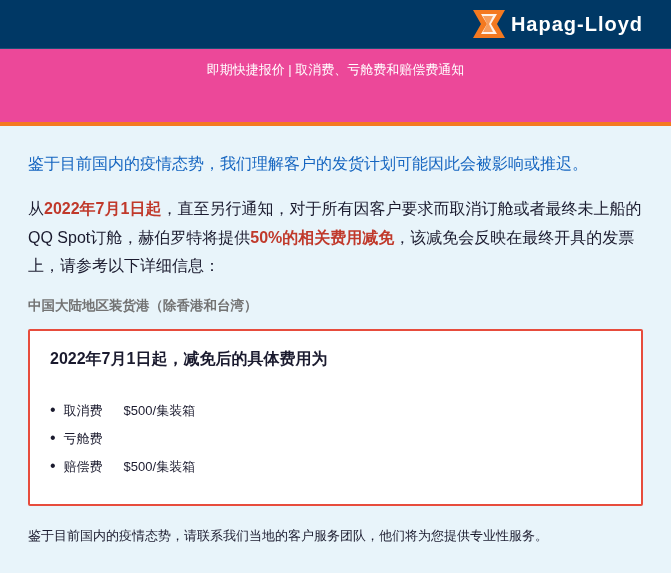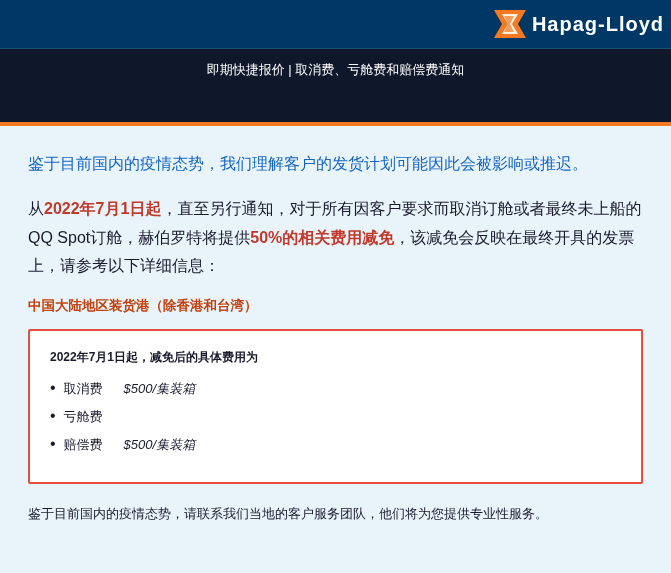--- a/index.html
+++ b/index.html
@@ -13,42 +13,42 @@
 
     .page-wrapper {
       width: 671px;
       min-height: 573px;
       background: #fff;
     }
 
     
     .header {
       background: #003865;
-      padding: 10px 7px;
+      padding: 10px 28px;
       display: flex;
       justify-content: flex-end;
       align-items: center;
     }
 
     .logo-area {
       display: flex;
       align-items: center;
       gap: 6px;
     }
 
     .logo-text {
       color: #fff;
       font-size: 20px;
       font-weight: bold;
       letter-spacing: 1px;
     }
 
     
     .title-bar {
-      background: #0f172a;
+      background: #ec4899;
       padding: 12px 24px 16px;
       text-align: center;
       border-top: 1px solid #1a5276;
     }
 
     .title-main {
       color: #fff;
       font-size: 13px;
       font-weight: normal;
       margin-bottom: 6px;
@@ -84,40 +84,40 @@
     .highlight-blue {
       color: #1565c0;
     }
 
     .highlight-red {
       color: #c0392b;
       font-weight: bold;
     }
 
     .section-heading {
-      color: #c2410c;
+      color: #737373;
       font-size: 13.5px;
       font-weight: bold;
       margin-bottom: 14px;
     }
 
     
     .fee-box {
       border: 2px solid #e74c3c;
       border-radius: 2px;
       padding: 18px 20px 18px 20px;
       margin-bottom: 18px;
       background: #fff;
     }
 
     .fee-box-title {
-      font-size: 12px;
-      font-weight: bold;
-      color: #1a1a2e;
-      margin-bottom: 14px;
+      font-size: 16px;
+      font-weight: bold;
+      color: #1a1a2e;
+      margin-bottom: 32px;
     }
 
     .fee-list {
       list-style: none;
       padding: 0;
     }
 
     .fee-list li {
       font-size: 13px;
       color: #1a1a2e;
@@ -136,21 +136,20 @@
     }
 
     .fee-name {
       display: inline-block;
       min-width: 52px;
     }
 
     .fee-amount {
       display: inline-block;
       min-width: 110px;
-      font-style: italic;
     }
 
     .footer-text {
       font-size: 13px;
       color: #1a1a2e;
       line-height: 1.8;
     }
   </style>
 </head>
 <body>

